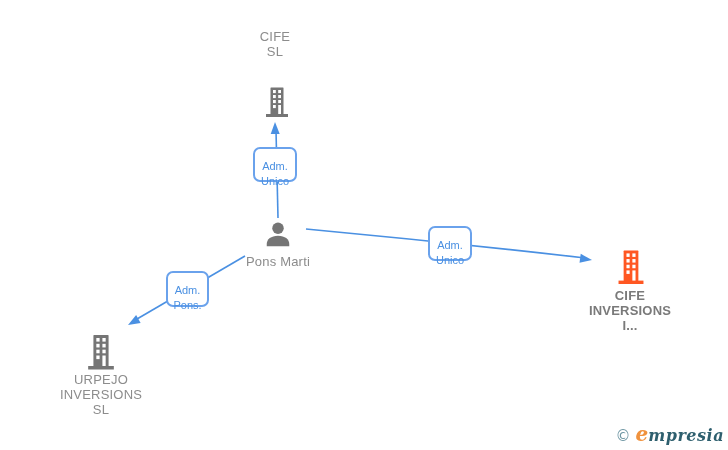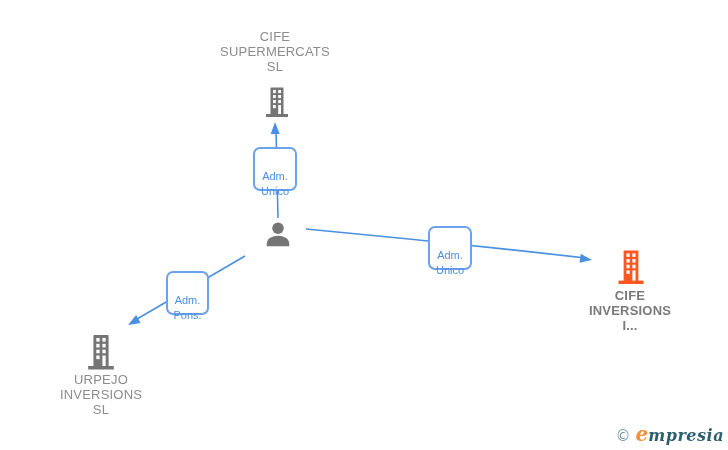--- a/index.html
+++ b/index.html
@@ -18,21 +18,21 @@
     position:relative;width:728px;height:450px;background:#ffffff;overflow:hidden;
     font-family:"Liberation Sans","DejaVu Sans",sans-serif;
   }
   .edges{position:absolute;left:0;top:0;z-index:1;}
   .edges path{stroke:var(--edge-blue);stroke-width:1.6;fill:none;}
   .edges polygon{fill:var(--edge-blue);}
   .chip{
     position:absolute;z-index:3;background:#ffffff;
     border:2px solid var(--chip-border);border-radius:7px;
     color:var(--edge-blue);font-size:11px;line-height:15px;text-align:center;
-    padding:20px 4px;box-sizing:border-box;
+    padding:10px 4px;box-sizing:border-box;
   }
   .chip div{white-space:nowrap;}
   .node{position:absolute;z-index:2;}
   .node-label{
     position:absolute;z-index:2;text-align:center;
     color:var(--label-gray);font-size:13px;line-height:15px;letter-spacing:.2px;
   }
   .node-label.bold{font-weight:700;color:var(--label-dark);}
   .icon-gray svg .fillpart{fill:var(--icon-gray);}
   .icon-orange svg .fillpart{fill:var(--icon-orange);}
@@ -69,21 +69,20 @@
     <div>Adm.</div>
     <div>Unico</div>
   </div>
   <div class="chip" style="left:166px;top:271px;width:43px;height:36px;">
     <div>Adm.</div>
     <div>Pons.</div>
   </div>
 
   <div class="node-label" style="left:210px;top:29px;width:130px;">
     <div>CIFE</div>
-    <div>SUPERMERCATS</div>
     <div>SL</div>
   </div>
   <div class="node icon-gray" style="left:265px;top:85px;">
     <span>
       <svg width="24" height="34" viewBox="0 0 24 30">
         <rect class="fillpart" x="1" y="27" width="22" height="3"></rect>
         <rect class="fillpart" x="5.5" y="0.5" width="13" height="27" rx="0.5"></rect>
         <g fill="#ffffff">
           <rect x="8" y="3" width="2.8" height="3.1"></rect>
             <rect x="13.2" y="3" width="2.8" height="3.1"></rect>
@@ -100,20 +99,21 @@
 
   <div class="node icon-gray" style="left:263px;top:220px;">
     <span>
       <svg width="30" height="30" viewBox="0 0 24 24">
         <circle class="fillpart" cx="12" cy="6.6" r="4.6"></circle>
         <path class="fillpart" d="M12 12.6c-5.6 0-9 2.9-9 6.4V21h18v-2c0-3.5-3.4-6.4-9-6.4z"></path>
       </svg>
     </span>
   </div>
   <div class="node-label" style="left:218px;top:254px;width:120px;">
+    <div>Pons Marti</div>
   </div>
 
   <div class="node icon-orange" style="left:616px;top:250px;">
     <span>
       <svg width="30" height="34" viewBox="0 0 24 30">
         <rect class="fillpart" x="1" y="27" width="22" height="3"></rect>
         <rect class="fillpart" x="5.5" y="0.5" width="13" height="27" rx="0.5"></rect>
         <g fill="#ffffff">
           <rect x="8" y="3" width="2.8" height="3.1"></rect>
             <rect x="13.2" y="3" width="2.8" height="3.1"></rect>

